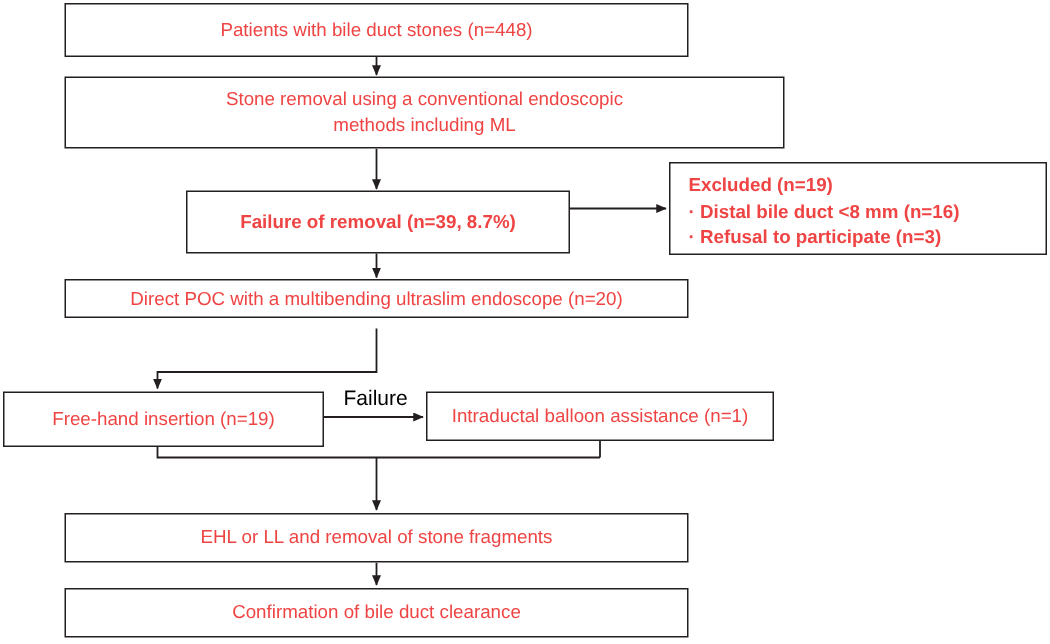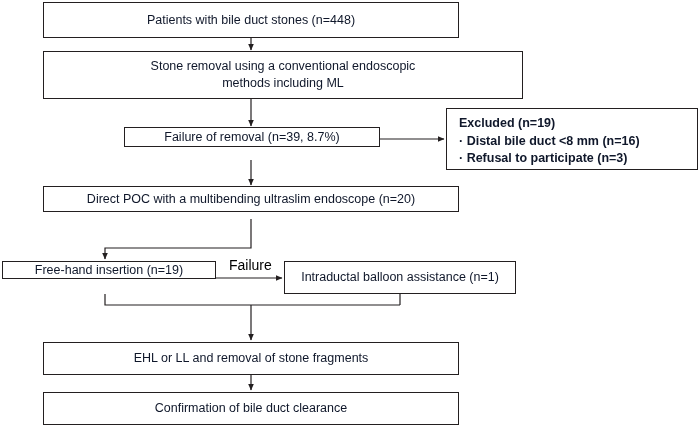--- a/index.html
+++ b/index.html
@@ -17,21 +17,21 @@
   }
   .node {
     position: absolute;
     box-sizing: border-box;
     border: 1px solid #231f20;
     background: #ffffff;
     display: flex;
     align-items: center;
     justify-content: center;
     text-align: center;
-    color: #0f172a;
+    color: #ef4444;
     font-size: 12.5px;
     line-height: 1.35;
     padding: 2px 6px;
   }
   .node.left-align {
     justify-content: flex-start;
     text-align: left;
     display: block;
     padding: 6px 8px 4px 12px;
     font-weight: bold;
@@ -107,35 +107,35 @@
     <span class="node-text">Patients with bile duct stones (n=448)</span>
   </div>
 
   <div class="node" style="left:43px; top:51px; width:480px; height:48px;">
     <span class="node-text">
       <span>Stone removal using a conventional endoscopic</span><br>
       <span>methods including ML</span>
     </span>
   </div>
 
-  <div class="node" style="left:124px; top:127px; width:256px; height:20px;">
+  <div class="node" style="left:124px; top:127px; width:256px; height:42px;font-weight:bold;">
     <span class="node-text">Failure of removal (n=39, 8.7%)</span>
   </div>
 
   <div class="node left-align" style="left:446px; top:108px; width:252px; height:62px;">
     <span class="excl-title">Excluded (n=19)</span>
     <span class="excl-item">· Distal bile duct &lt;8 mm (n=16)</span>
     <span class="excl-item">· Refusal to participate (n=3)</span>
   </div>
 
   <div class="node" style="left:43px; top:186px; width:416px; height:26px;">
     <span class="node-text">Direct POC with a multibending ultraslim endoscope (n=20)</span>
   </div>
 
-  <div class="node" style="left:2px; top:261px; width:214px; height:18px;">
+  <div class="node" style="left:2px; top:261px; width:214px; height:37px;">
     <span class="node-text">Free-hand insertion (n=19)</span>
   </div>
 
   <div class="node" style="left:284px; top:261px; width:232px; height:33px;align-items:center;">
     <span class="node-text">Intraductal balloon assistance (n=1)</span>
   </div>
 
   <div class="edge-label" style="left:229px; top:258px;">Failure</div>
 
   <div class="node" style="left:43px; top:342px; width:416px; height:33px;">

